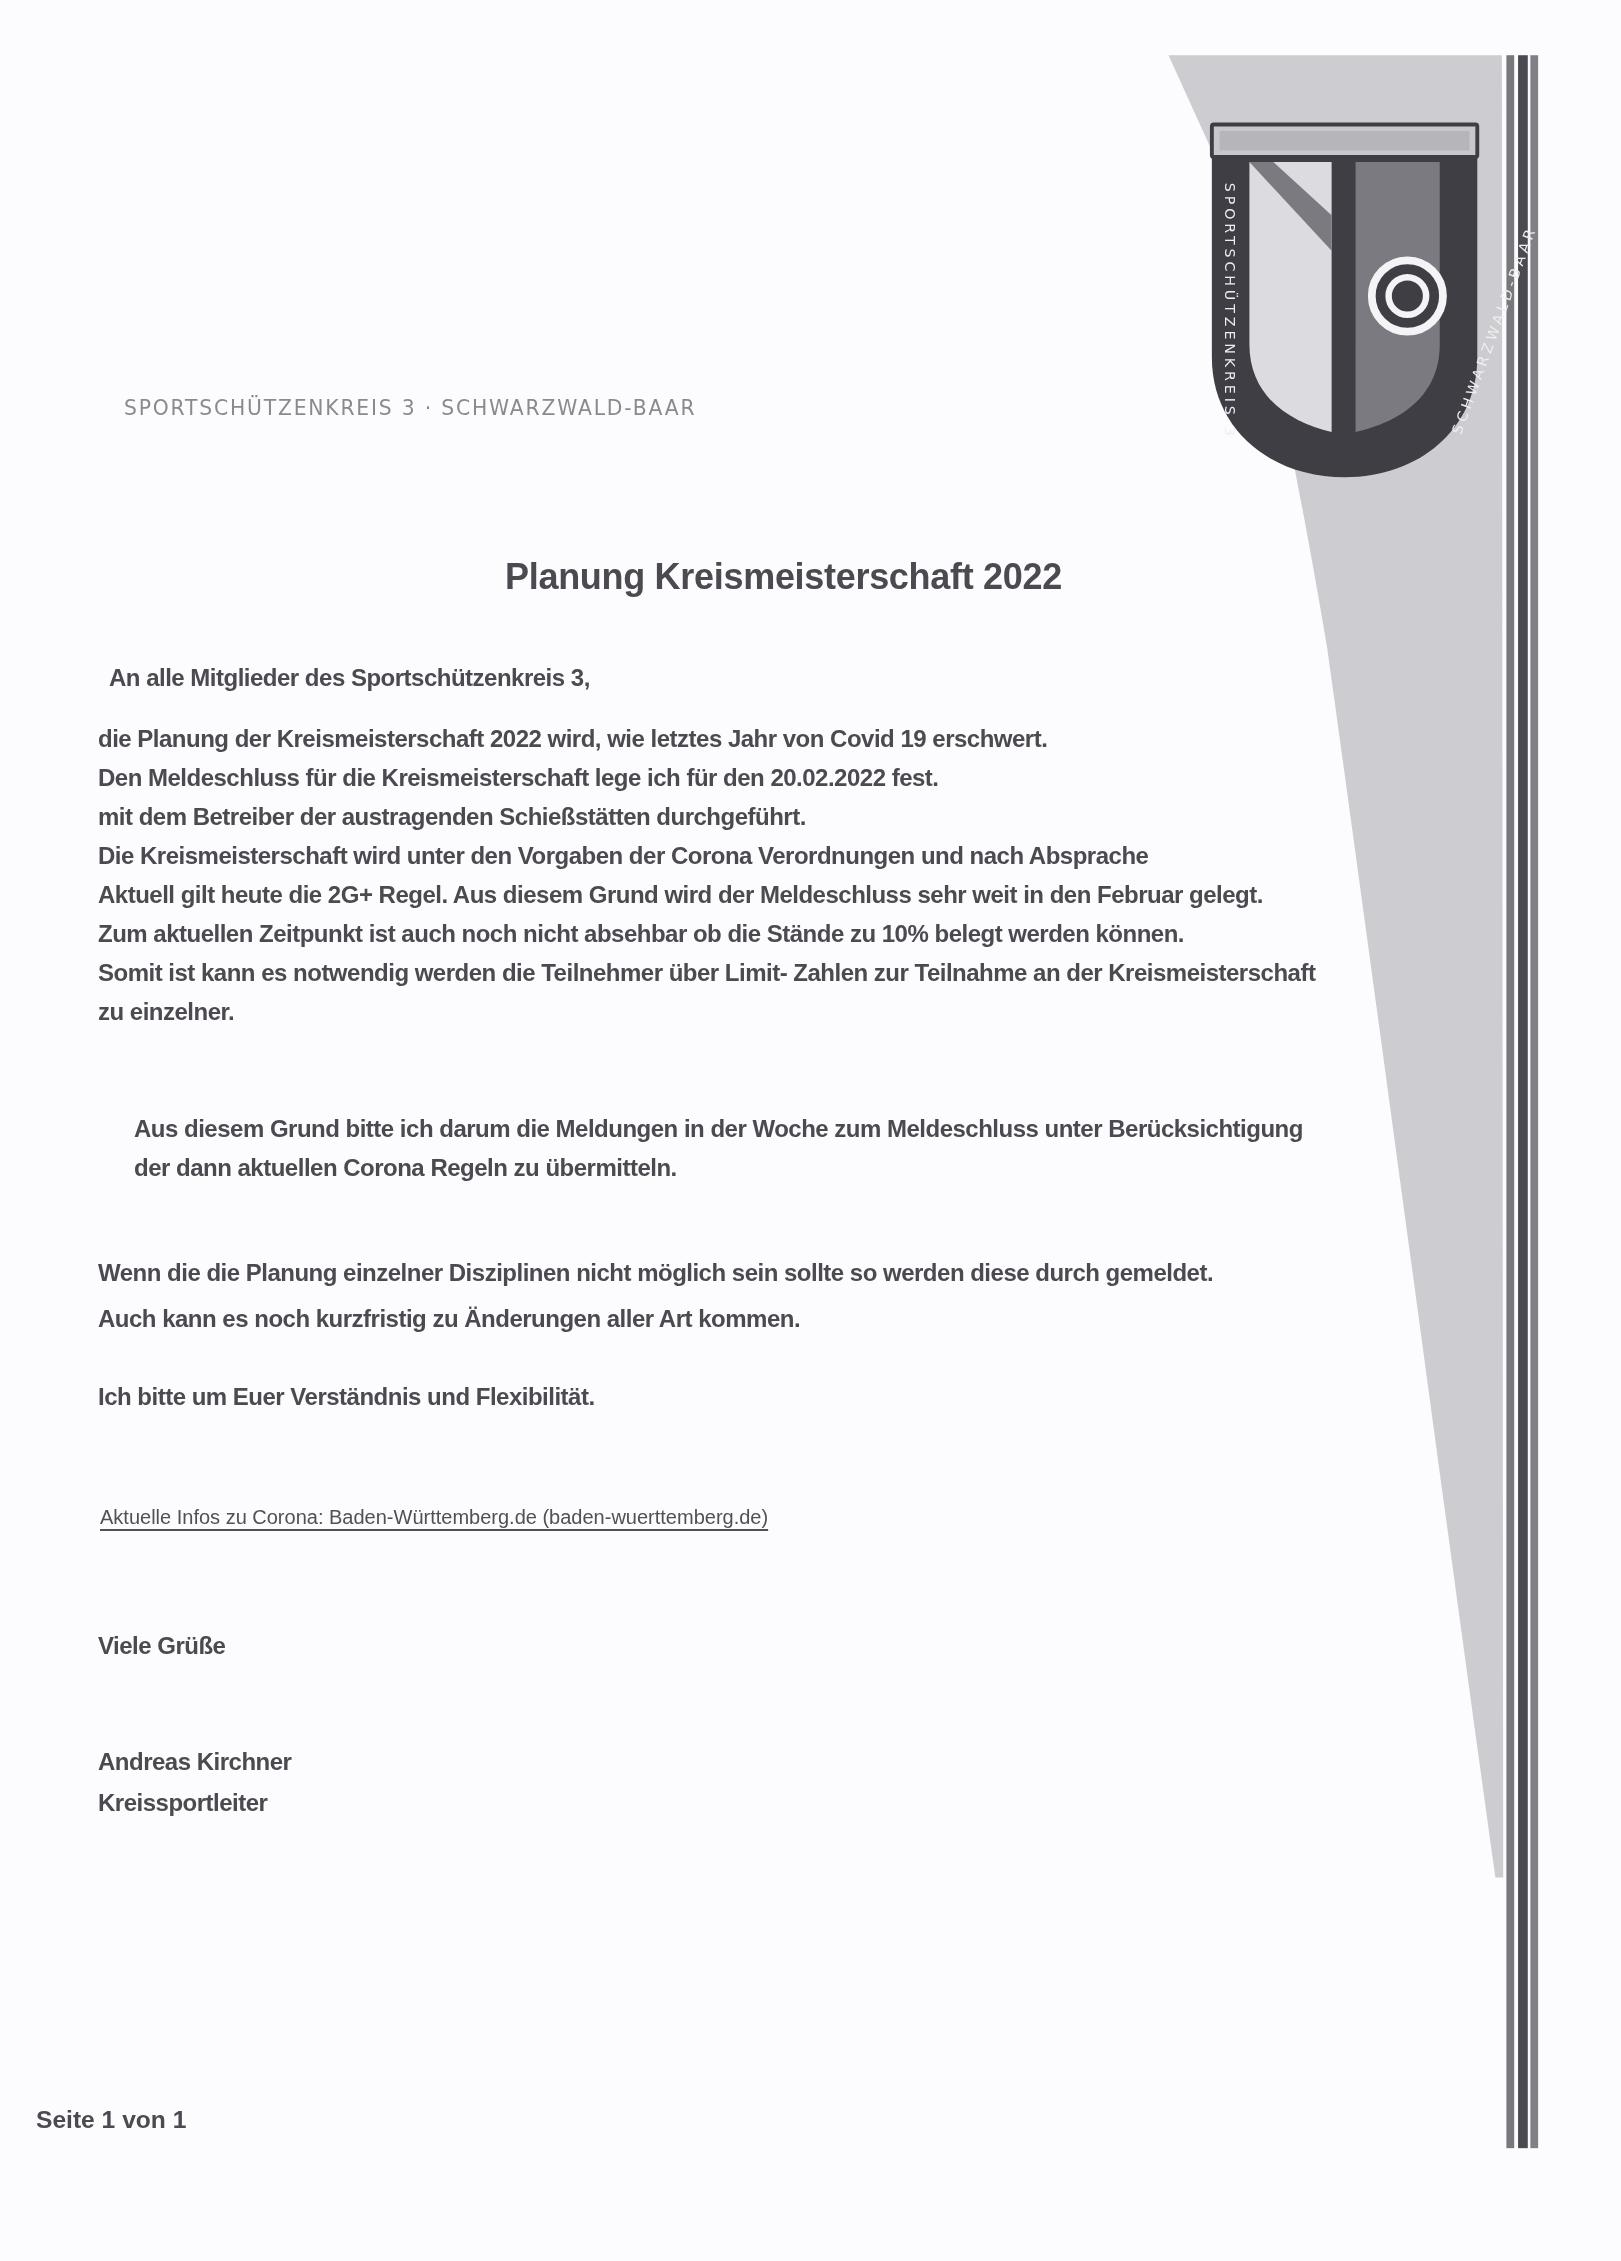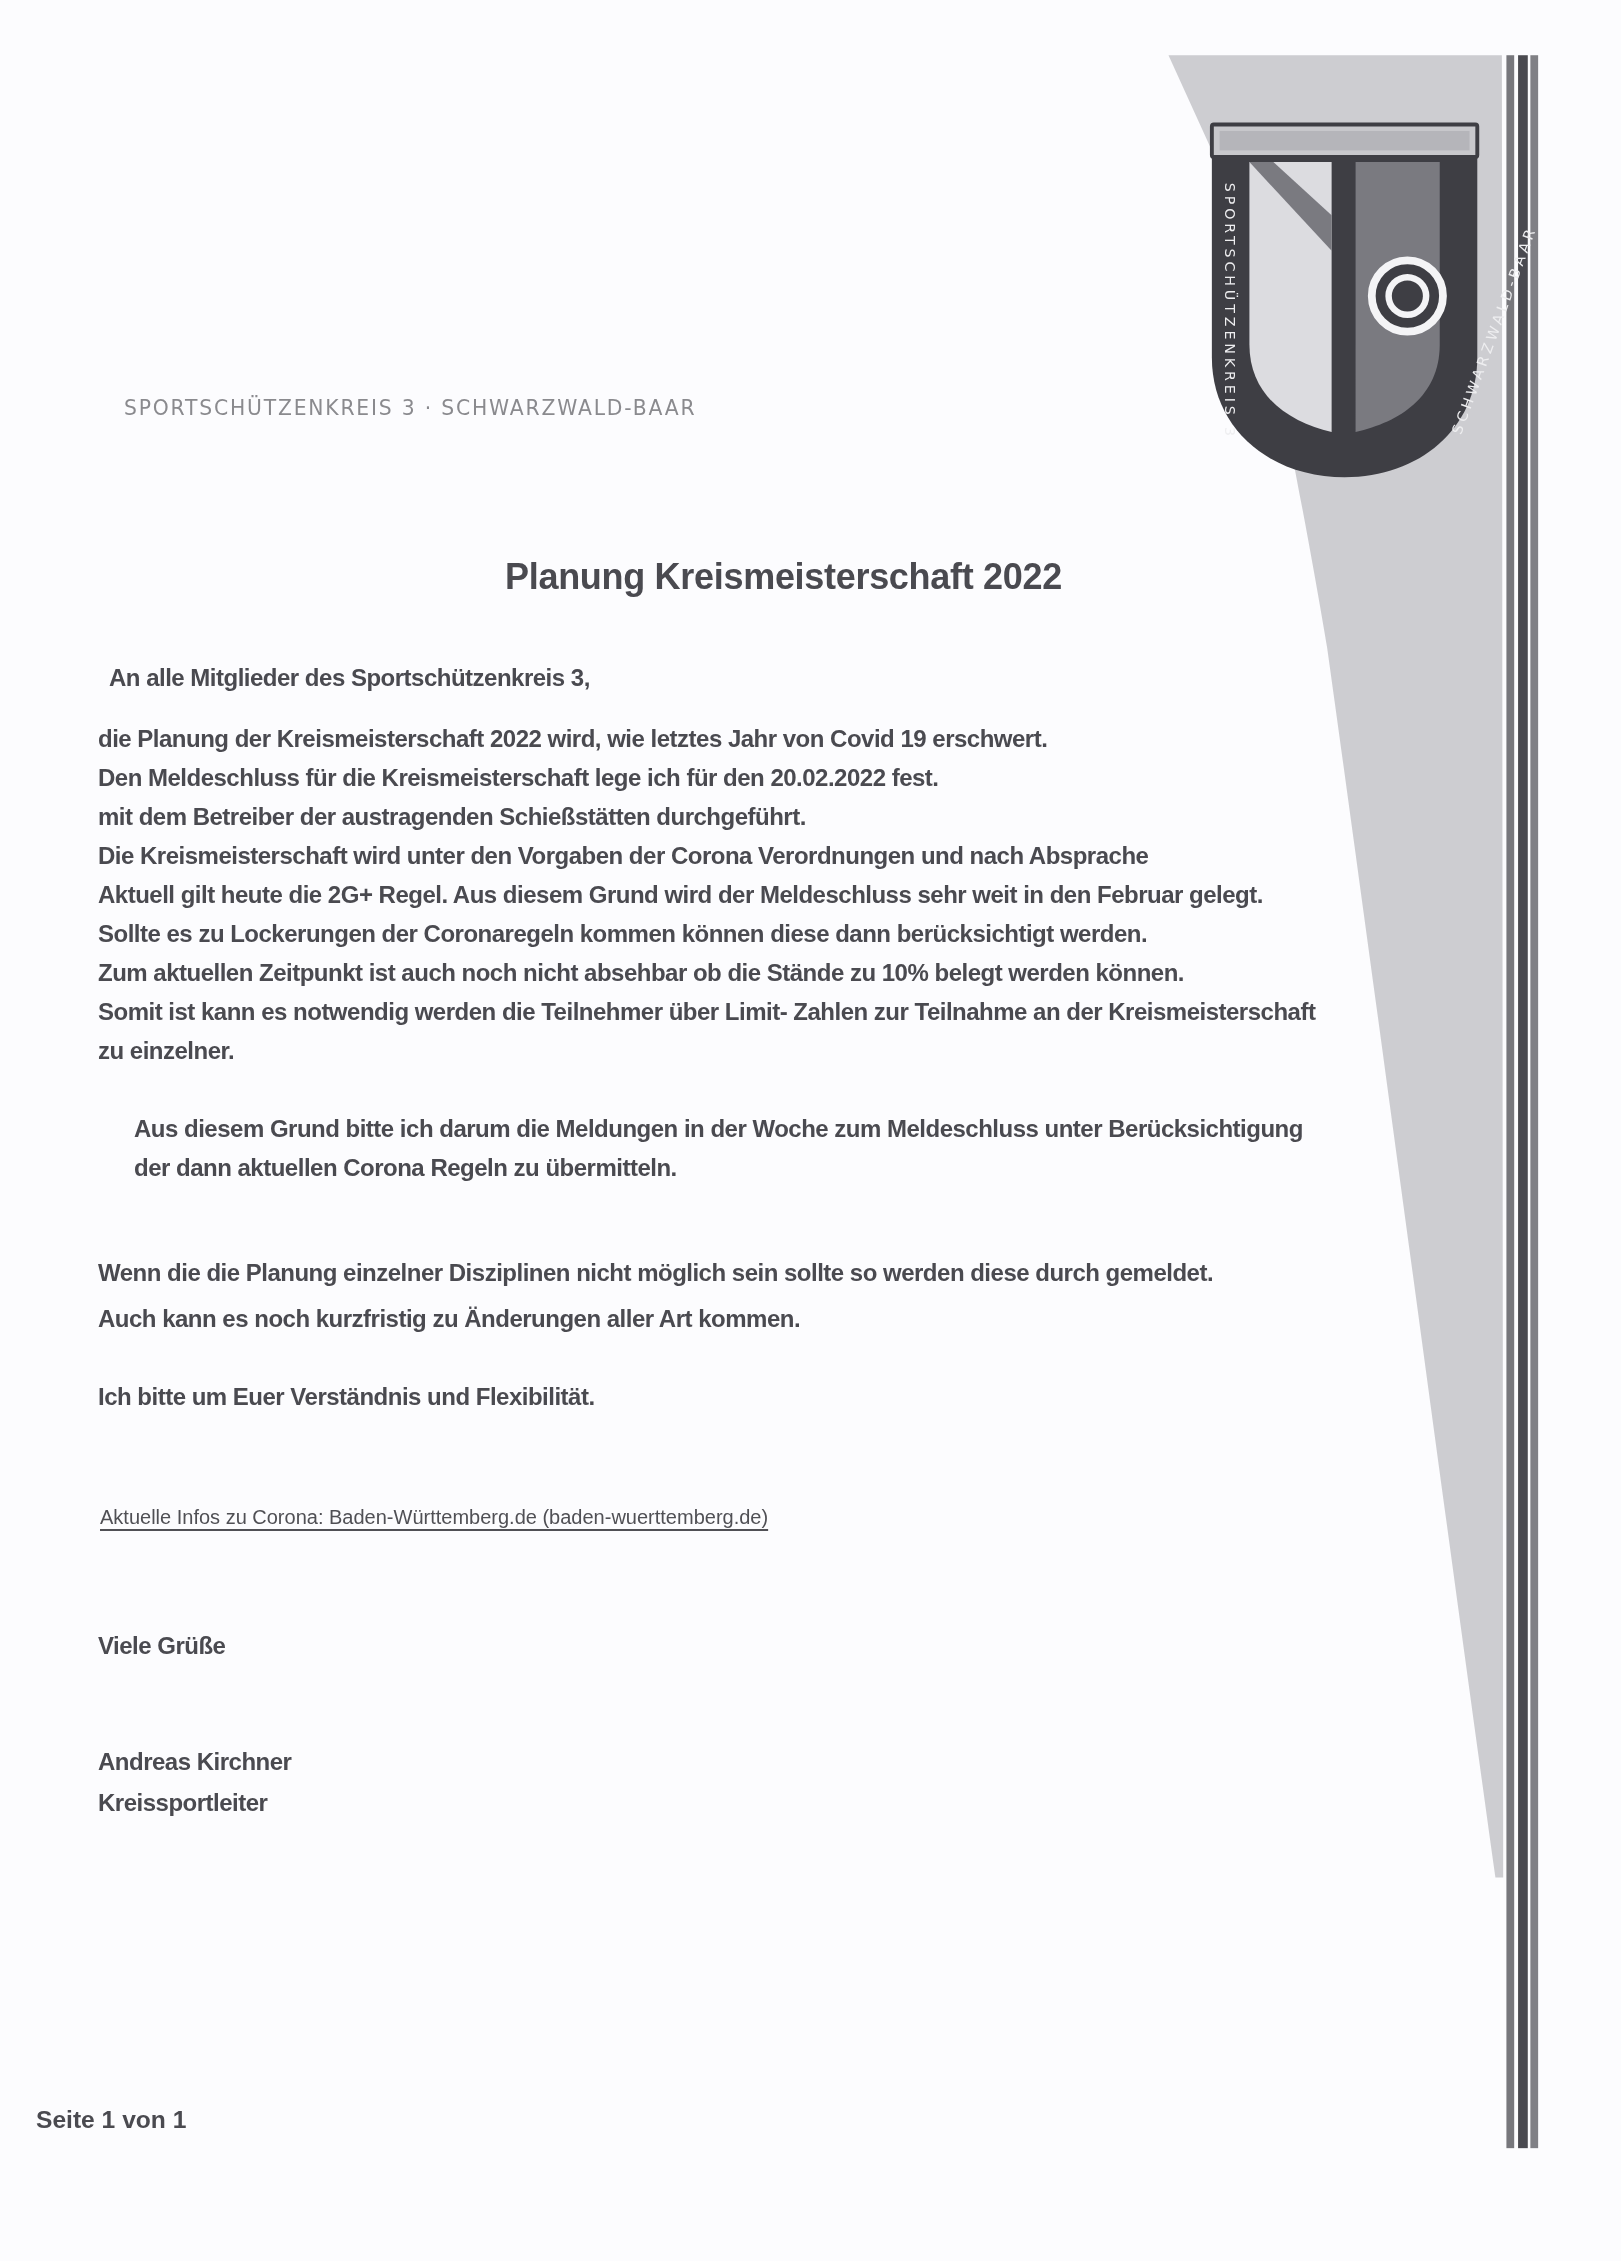--- a/index.html
+++ b/index.html
@@ -74,21 +74,20 @@
 <div class="title">Planung Kreismeisterschaft 2022</div>
 
 <div class="body-text salutation">An alle Mitglieder des Sportschützenkreis 3,</div>
 
 <div class="body-text para-line p1">
   <div>die Planung der Kreismeisterschaft 2022 wird, wie letztes Jahr von Covid 19 erschwert.</div>
   <div>Den Meldeschluss für die Kreismeisterschaft lege ich für den 20.02.2022 fest.</div>
   <div>mit dem Betreiber der austragenden Schießstätten durchgeführt.</div>
   <div>Die Kreismeisterschaft wird unter den Vorgaben der Corona Verordnungen und nach Absprache</div>
   <div>Aktuell gilt heute die 2G+ Regel. Aus diesem Grund wird der Meldeschluss sehr weit in den Februar gelegt.</div>
-  <div>Sollte es zu Lockerungen der Coronaregeln kommen können diese dann berücksichtigt werden.</div>
   <div>Zum aktuellen Zeitpunkt ist auch noch nicht absehbar ob die Stände zu 10% belegt werden können.</div>
   <div>Somit ist kann es notwendig werden die Teilnehmer über Limit- Zahlen zur Teilnahme an der Kreismeisterschaft</div>
   <div>zu einzelner.</div>
 </div>
 
 <div class="body-text para-line" style="top:1109px;margin-left:36px;">
   <div>Aus diesem Grund bitte ich darum die Meldungen in der Woche zum Meldeschluss unter Berücksichtigung</div>
   <div>der dann aktuellen Corona Regeln zu übermitteln.</div>
 </div>
 

